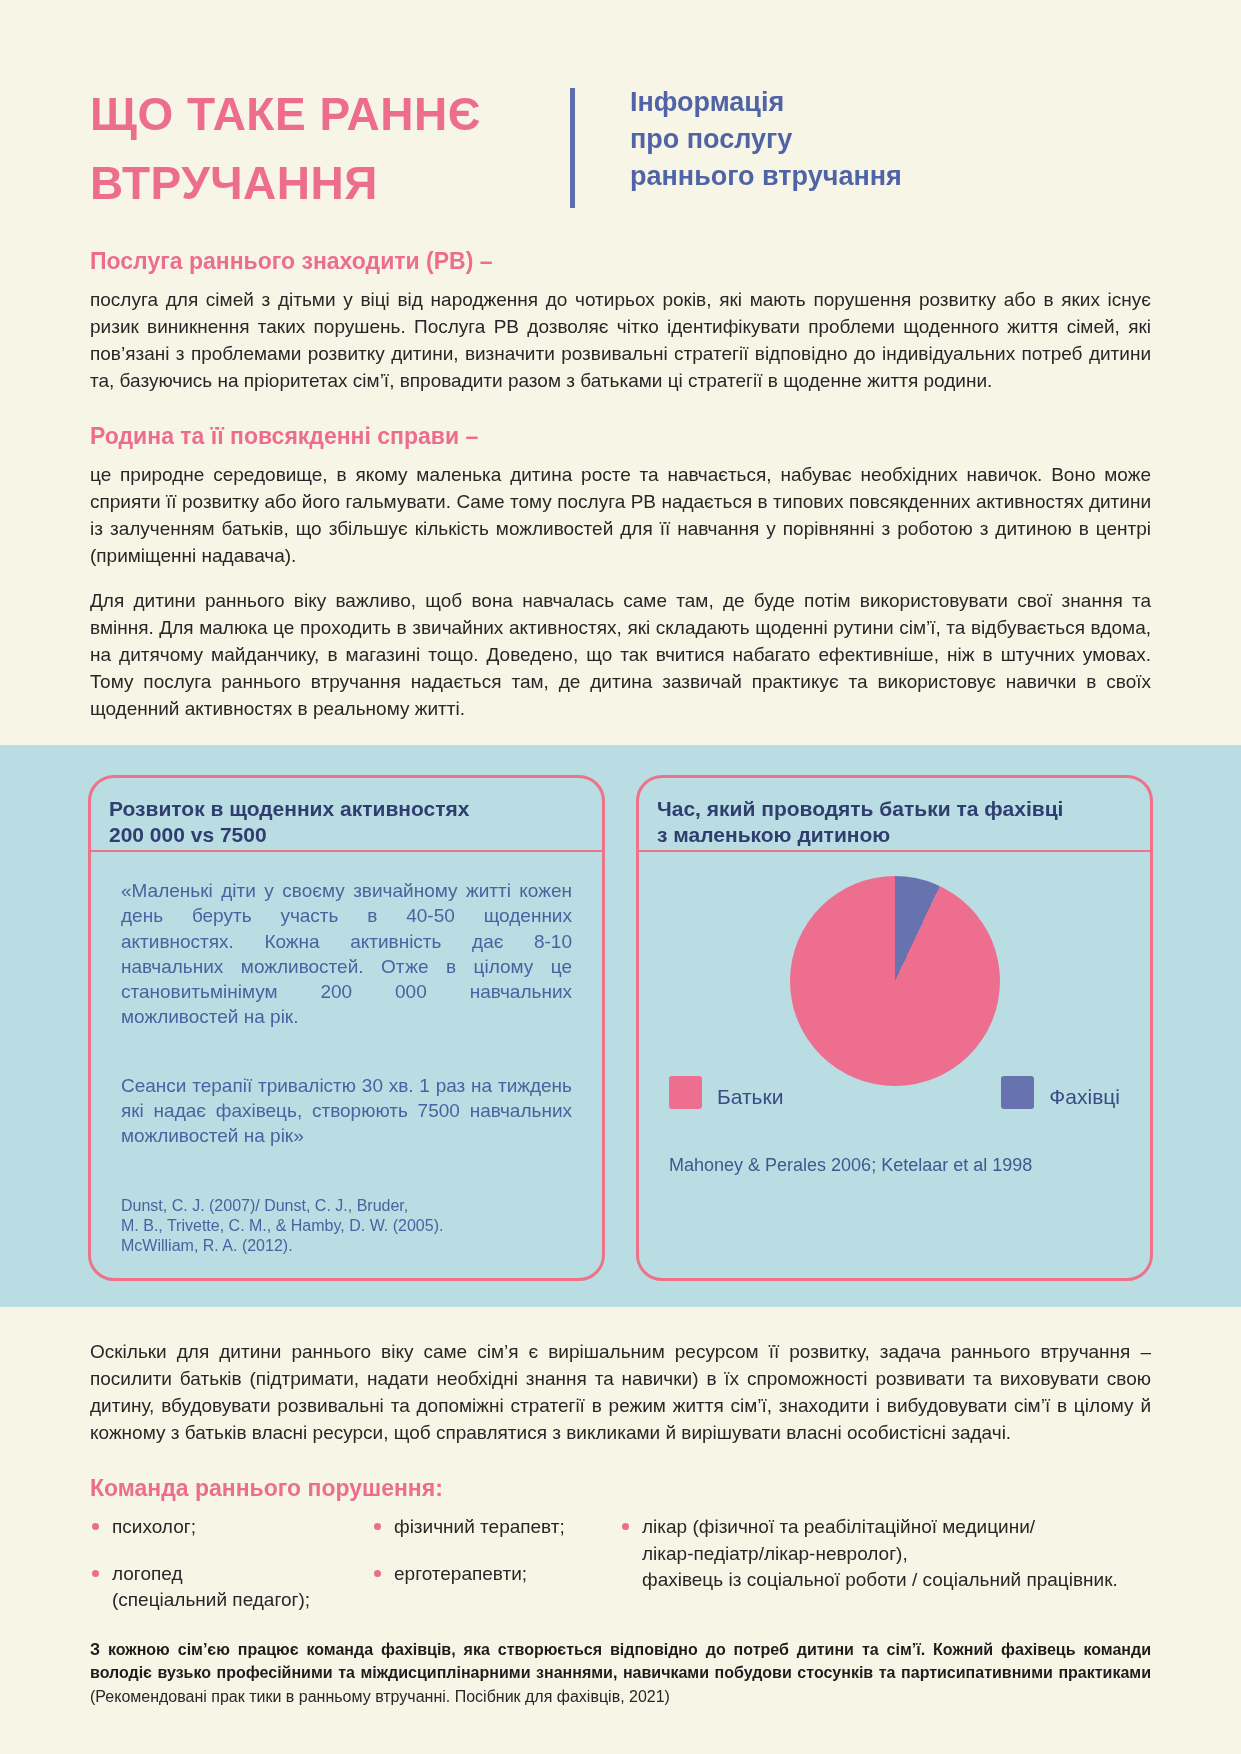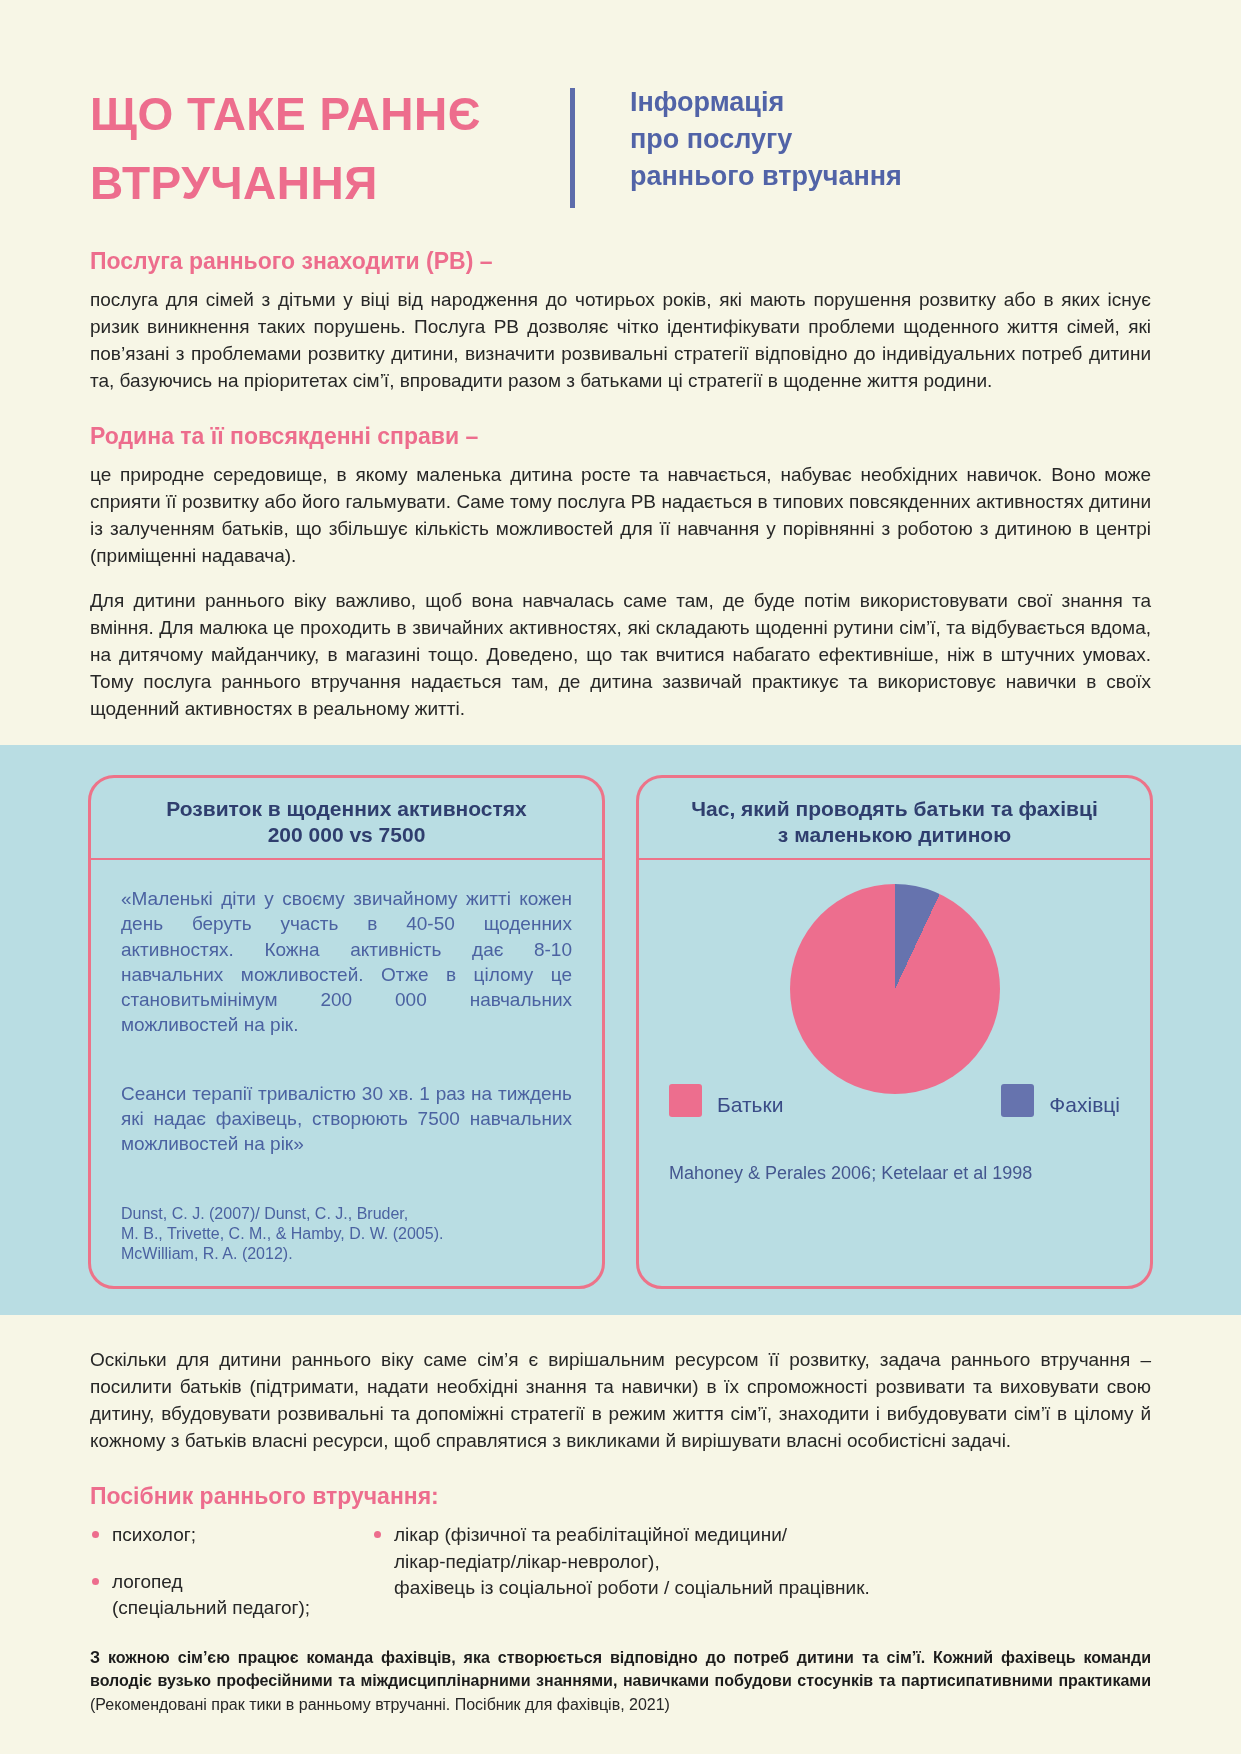--- a/index.html
+++ b/index.html
@@ -31,22 +31,22 @@
   .section-heading { font-size: 23px; font-weight: 700; color: #ed6d8d; margin: 28px 0 12px; }
   .body-text { font-size: 19px; line-height: 1.42; text-align: justify; margin: 0 0 18px; }
 
   
   .band { background: #b9dde3; margin-top: 22px; padding: 30px 88px 26px; display: flex; gap: 31px; }
   .card {
     flex: 1; border: 3px solid #ed7389; border-radius: 26px;
     display: flex; flex-direction: column; min-width: 0;
   }
   .card-title {
-    text-align: center; font-weight: 700; font-size: 21px; line-height: 1.28;
-    color: #2f3e6e; padding: 18px 18px 9px; border-bottom: 2.5px solid #ed7389;
+    font-weight: 700; font-size: 21px; line-height: 1.28;
+    color: #2f3e6e; padding: 18px 18px 1px; border-bottom: 2.5px solid #ed7389;
     white-space: pre-line;
   }
   .card-body { flex: 1; display: flex; flex-direction: column; gap: 24px; }
   .card-left-body { padding: 26px 30px 22px; }
   .quote { font-size: 19px; line-height: 1.32; color: #4b62a1; text-align: justify; margin-bottom: 20px; }
   .citations { font-size: 16px; line-height: 1.25; color: #4b62a1; white-space: pre-line; margin-top: 4px; }
 
   .card-right-body { padding: 22px 30px 22px; }
   .pie { width: 210px; height: 210px; border-radius: 50%; margin: 2px auto 0;
          background: conic-gradient(#6673ae 0 25deg, #ed6e8e 25deg 360deg); }
@@ -121,32 +121,42 @@
       </div>
       <div class="chart-source">Mahoney &amp; Perales 2006; Ketelaar et al 1998</div>
     </div>
   </div>
 
 </div>
 
 <div class="content">
   <p class="body-text" style="margin-top:32px">Оскільки для дитини раннього віку саме сім’я є вирішальним ресурсом її розвитку, задача раннього втручання – посилити батьків (підтримати, надати необхідні знання та навички) в їх спроможності розвивати та виховувати свою дитину, вбудовувати розвивальні та допоміжні стратегії в режим життя сім’ї, знаходити і вибудовувати сім’ї в цілому й кожному з батьків власні ресурси, щоб справлятися з викликами й вирішувати власні особистісні задачі.</p>
 
-  <h2 class="section-heading">Посібник раннього втручання:</h2>
+  <h2 class="section-heading">Команда раннього порушення:</h2>
 
   <div class="team-cols">
     <div class="team-col-1">
       <div class="bullet-item">
         <span class="dot"></span>
         <span class="bullet-text">психолог;</span>
       </div>
       <div class="bullet-item">
         <span class="dot"></span>
         <span class="bullet-text">логопед
 (спеціальний педагог);</span>
+      </div>
+    </div>
+    <div class="team-col-2">
+      <div class="bullet-item">
+        <span class="dot"></span>
+        <span class="bullet-text">фізичний терапевт;</span>
+      </div>
+      <div class="bullet-item">
+        <span class="dot"></span>
+        <span class="bullet-text">ерготерапевти;</span>
       </div>
     </div>
     <div class="team-col-3">
       <div class="bullet-item">
         <span class="dot"></span>
         <span class="bullet-text">лікар (фізичної та реабілітаційної медицини/
 лікар-педіатр/лікар-невролог),
 фахівець із соціальної роботи / соціальний працівник.</span>
       </div>
     </div>

